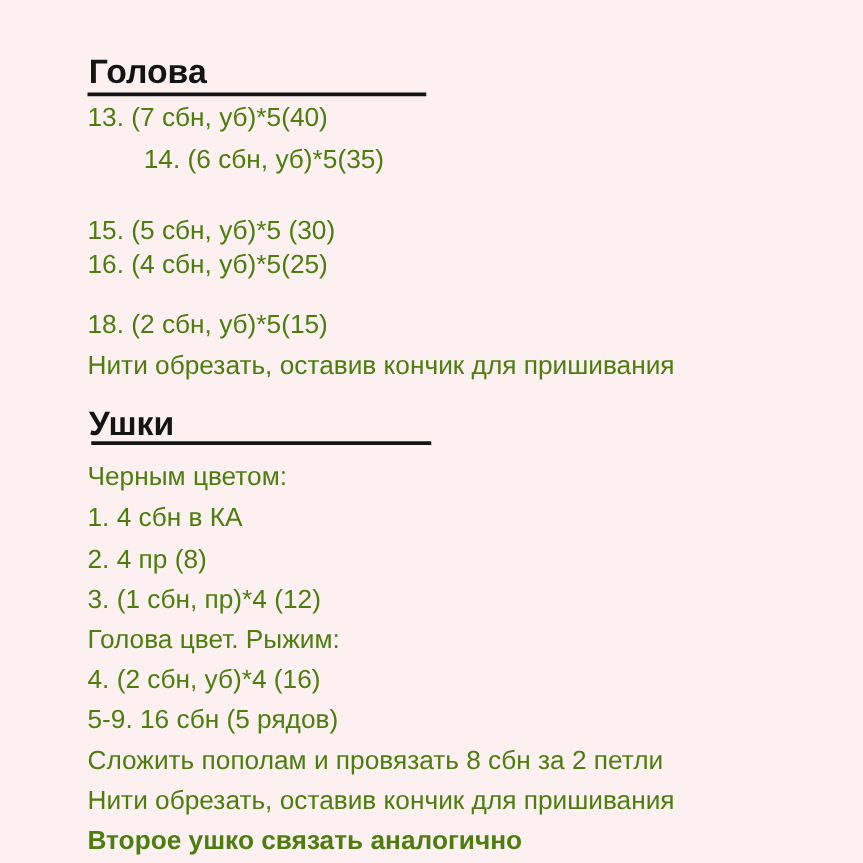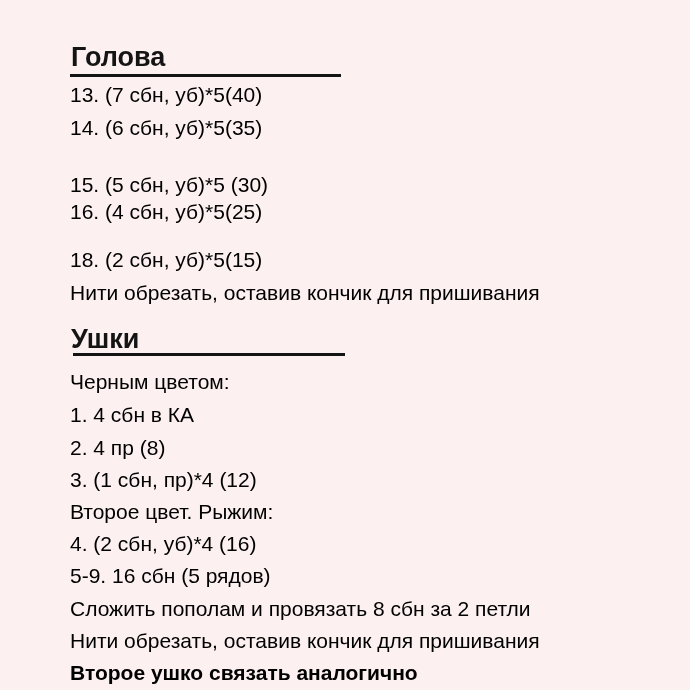--- a/index.html
+++ b/index.html
@@ -34,45 +34,45 @@
       position: absolute;
       height: 3px;
       background: #141414;
     }
     .line {
       position: absolute;
       left: 70px;
       font-size: 21px;
       line-height: 26px;
       white-space: nowrap;
-      color: #000000;
+      color: #4d7c0f;
     }
   </style>
 </head>
 <body>
 
 <div class="page">
 
   <div class="heading" style="left:71px; top:30px;">Голова</div>
   <div class="rule" style="left:70px; top:62px; width:271px;"></div>
 
   <div class="line" style="top:70px;">13. (7 сбн, уб)*5(40)</div>
-  <div class="line" style="top:103px;">14. (6 сбн, уб)*5(35)</div>
+  <div class="line" style="top:103px;margin-left:45px;">14. (6 сбн, уб)*5(35)</div>
   <div class="line" style="top:136px;margin-top:24px;">15. (5 сбн, уб)*5 (30)</div>
   <div class="line" style="top:169px;margin-top:18px;">16. (4 сбн, уб)*5(25)</div>
   <div class="line" style="top:235px;">18. (2 сбн, уб)*5(15)</div>
   <div class="line" style="top:268px;">Нити обрезать, оставив кончик для пришивания</div>
 
   <div class="heading" style="left:71px; top:312px;">Ушки</div>
   <div class="rule" style="left:73px; top:341px; width:272px;"></div>
 
   <div class="line" style="top:357px;">Черным цветом:</div>
   <div class="line" style="top:390px;">1. 4 сбн в КА</div>
   <div class="line" style="top:423px;">2. 4 пр (8)</div>
   <div class="line" style="top:455px;">3. (1 сбн, пр)*4 (12)</div>
-  <div class="line" style="top:487px;">Второе цвет. Рыжим:</div>
+  <div class="line" style="top:487px;">Голова цвет. Рыжим:</div>
   <div class="line" style="top:519px;">4. (2 сбн, уб)*4 (16)</div>
   <div class="line" style="top:551px;">5-9. 16 сбн (5 рядов)</div>
   <div class="line" style="top:584px;">Сложить пополам и провязать 8 сбн за 2 петли</div>
   <div class="line" style="top:616px;">Нити обрезать, оставив кончик для пришивания</div>
   <div class="line" style="top:648px;font-weight:bold;">Второе ушко связать аналогично</div>
 
 </div>
 
 </body></html>

